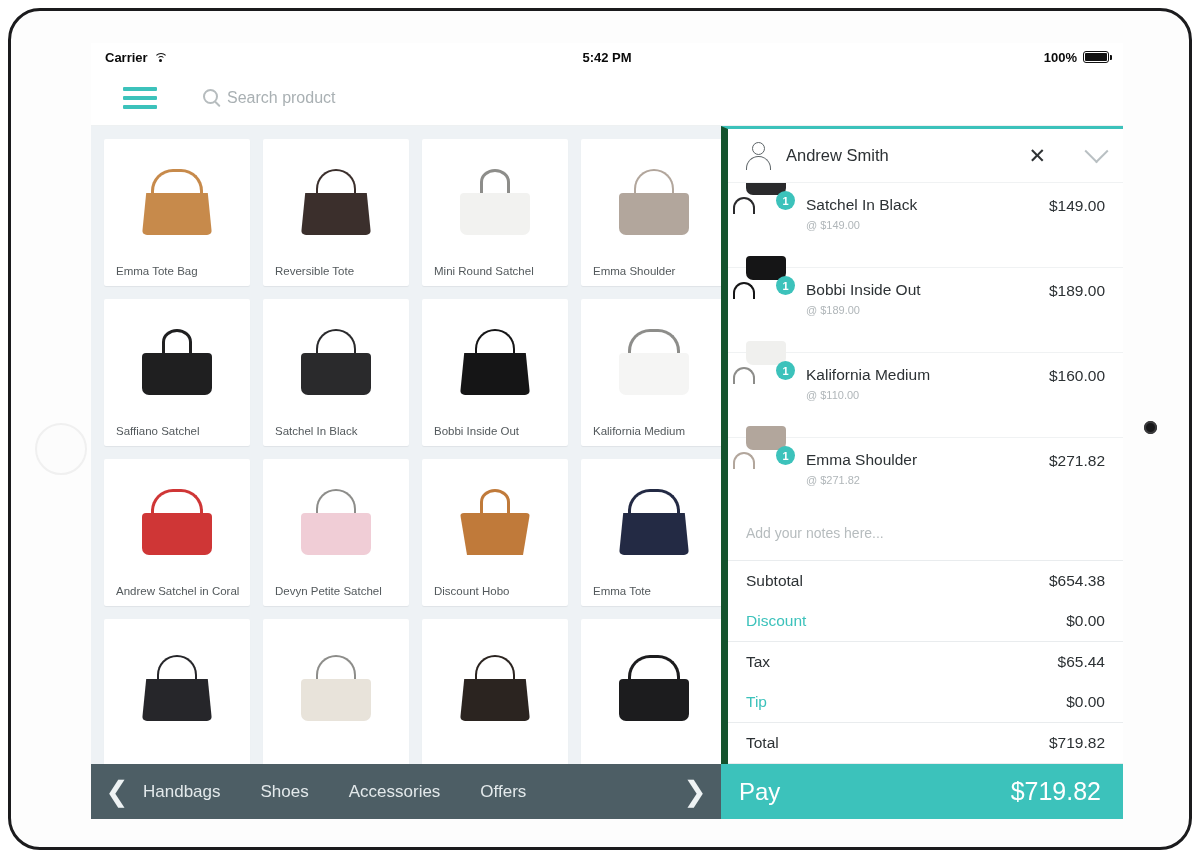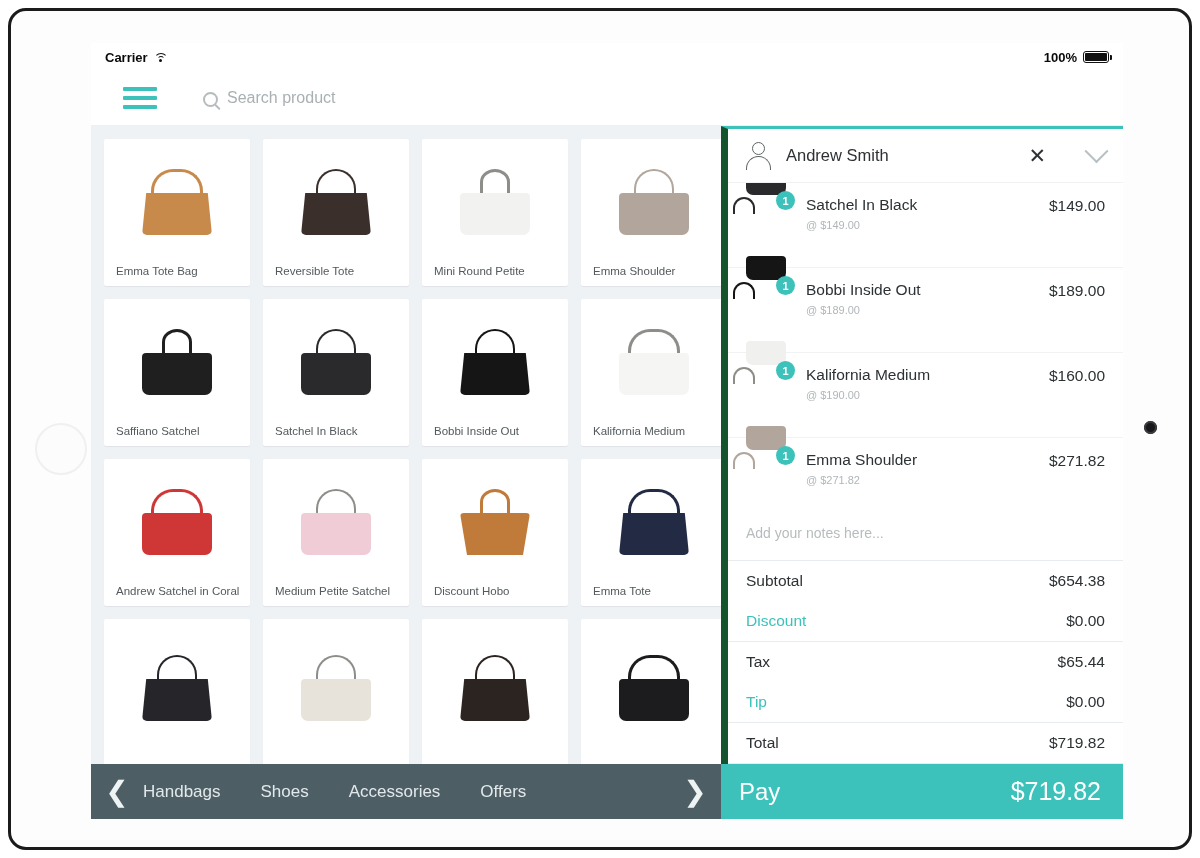--- a/index.html
+++ b/index.html
@@ -9,21 +9,21 @@
     background: #ffffff;
     overflow: hidden;
   }
 
   
   .device {
     position: absolute; left: 8px; top: 8px;
     width: 1184px; height: 842px;
     background: #fdfdfd;
     border: 3px solid #1b1b1d;
-    border-radius: 18px;
+    border-radius: 32px;
   }
   .device-inner {
     position: absolute; left: 80px; top: 32px;
     width: 1032px; height: 776px;
     background: #ffffff;
     overflow: hidden;
   }
   .home-button {
     position: absolute; left: 24px; top: 412px;
     width: 52px; height: 52px;
@@ -76,21 +76,21 @@
     width: 1032px; height: 55px;
     display: flex; align-items: center;
     background: #ffffff;
     border-bottom: 1px solid #eef1f2;
   }
   .hamburger {
     width: 34px; margin-left: 32px;
     display: flex; flex-direction: column; gap: 5px; cursor: pointer;
   }
   .hamburger span { display:block; height: 4px; background: #3cc2bb; border-radius: 1px; }
-  .search-wrap { display:flex; align-items:flex-end; gap:9px; margin-left: 46px; }
+  .search-wrap { display:flex; align-items:flex-start; gap:9px; margin-left: 46px; }
   .search-icon {
     width: 15px; height: 15px; border: 2px solid #b6bcbe; border-radius: 50%;
     position: relative; display:inline-block;
   }
   .search-icon::after {
     content:''; position:absolute; right:-5px; bottom:-3px;
     width: 7px; height: 2px; background: #b6bcbe;
     transform: rotate(45deg); border-radius: 1px;
   }
   .search-input {
@@ -262,20 +262,21 @@
 
     <div class="statusbar">
       <div class="sb-left">
         <span>Carrier</span>
         <span class="wifi-icon">
             <i></i>
             <i></i>
             <i></i>
           </span>
       </div>
+      <div class="sb-center">5:42 PM</div>
       <div class="sb-right">
         <span>100%</span>
         <span class="battery">
             <b></b>
           </span>
       </div>
     </div>
 
     <div class="searchbar">
       <div class="hamburger">
@@ -311,21 +312,21 @@
               </div>
               <div class="product-name">Reversible Tote</div>
             </div>
             <div class="product-card">
               <div class="product-thumb">
                 <span class="bag ">
                   <span class="handle round" style="border-color:#8d8d8a"></span>
                   <span class="body " style="background:#f2f2f0"></span>
                 </span>
               </div>
-              <div class="product-name">Mini Round Petite</div>
+              <div class="product-name">Mini Round Satchel</div>
             </div>
             <div class="product-card">
               <div class="product-thumb">
                 <span class="bag ">
                   <span class="handle thin" style="border-color:#b2a69c"></span>
                   <span class="body " style="background:#b2a69c"></span>
                 </span>
               </div>
               <div class="product-name">Emma Shoulder</div>
             </div>
@@ -374,21 +375,21 @@
               </div>
               <div class="product-name">Andrew Satchel in Coral</div>
             </div>
             <div class="product-card">
               <div class="product-thumb">
                 <span class="bag ">
                   <span class="handle thin" style="border-color:#8d8d8a"></span>
                   <span class="body " style="background:#f0cdd6"></span>
                 </span>
               </div>
-              <div class="product-name">Medium Petite Satchel</div>
+              <div class="product-name">Devyn Petite Satchel</div>
             </div>
             <div class="product-card">
               <div class="product-thumb">
                 <span class="bag ">
                   <span class="handle round" style="border-color:#c07a3a"></span>
                   <span class="body trapz" style="background:#c07a3a"></span>
                 </span>
               </div>
               <div class="product-name">Discount Hobo</div>
             </div>
@@ -468,21 +469,21 @@
               <div class="ci-mid">
                 <div class="ci-name">Bobbi Inside Out</div>
                 <div class="ci-unit">@ $189.00</div>
               </div>
               <div class="ci-price">$189.00</div>
             </div>
             <div class="cart-row">
               <div class="ci-thumb"><span class="bag "><span class="handle thin" style="border-color:#8d8d8a"></span><span class="body " style="background:#f0f0ee"></span></span><span class="qty-badge">1</span></div>
               <div class="ci-mid">
                 <div class="ci-name">Kalifornia Medium</div>
-                <div class="ci-unit">@ $190.00</div>
+                <div class="ci-unit">@ $110.00</div>
               </div>
               <div class="ci-price">$160.00</div>
             </div>
             <div class="cart-row">
               <div class="ci-thumb"><span class="bag "><span class="handle thin" style="border-color:#b2a69c"></span><span class="body " style="background:#b2a69c"></span></span><span class="qty-badge">1</span></div>
               <div class="ci-mid">
                 <div class="ci-name">Emma Shoulder</div>
                 <div class="ci-unit">@ $271.82</div>
               </div>
               <div class="ci-price">$271.82</div>

